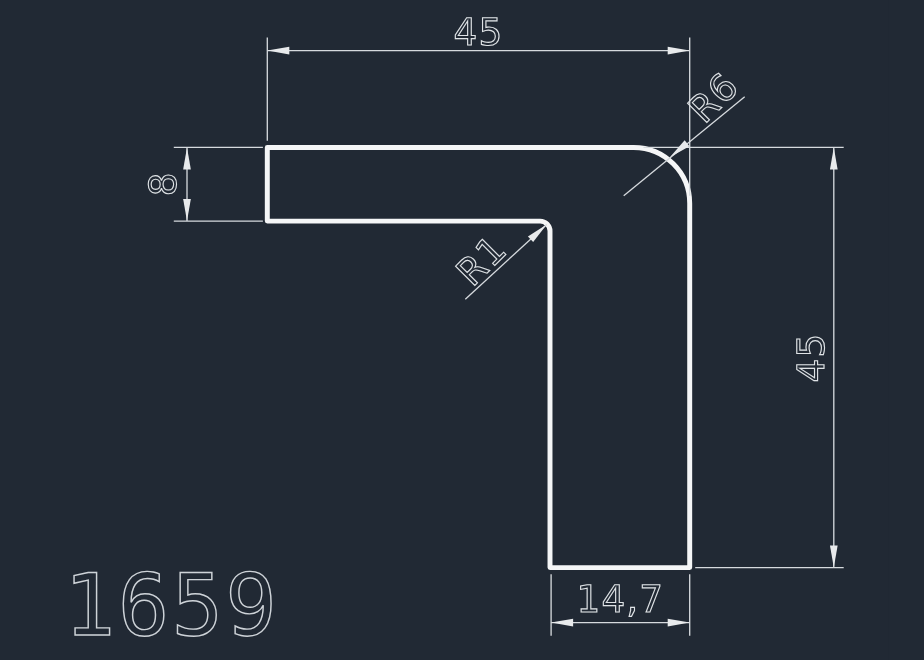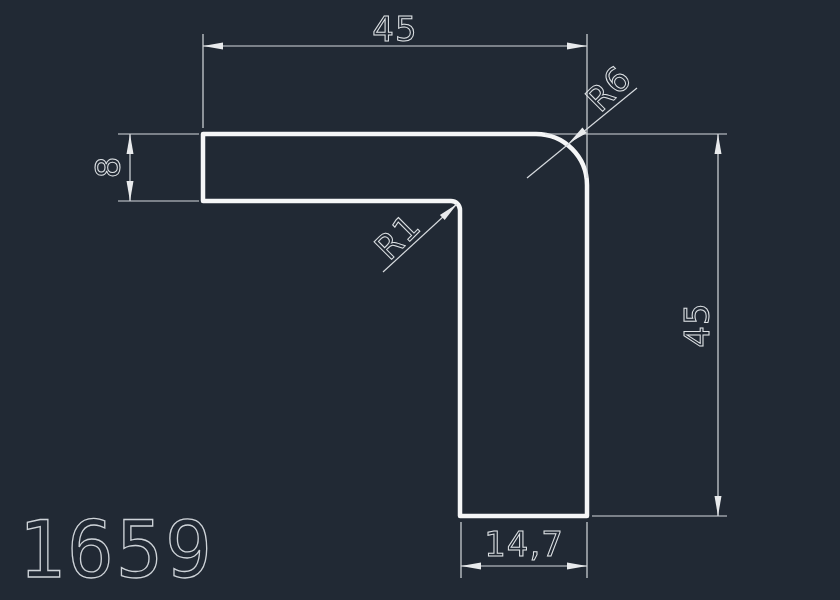--- a/index.html
+++ b/index.html
@@ -6,20 +6,21 @@
     margin: 0;
     padding: 0;
     background: #212934;
     font-family: "DejaVu Sans", sans-serif;
   }
   .viewport {
     position: relative;
     width: 768px;
     height: 600px;
     overflow: hidden;
+    margin-left: 40px;
   }
   svg { display: block; }
 
   .profile {
     fill: none;
     stroke-width: 4.5;
     stroke-linejoin: round;
     stroke-linecap: square;
   }
   .thin {

